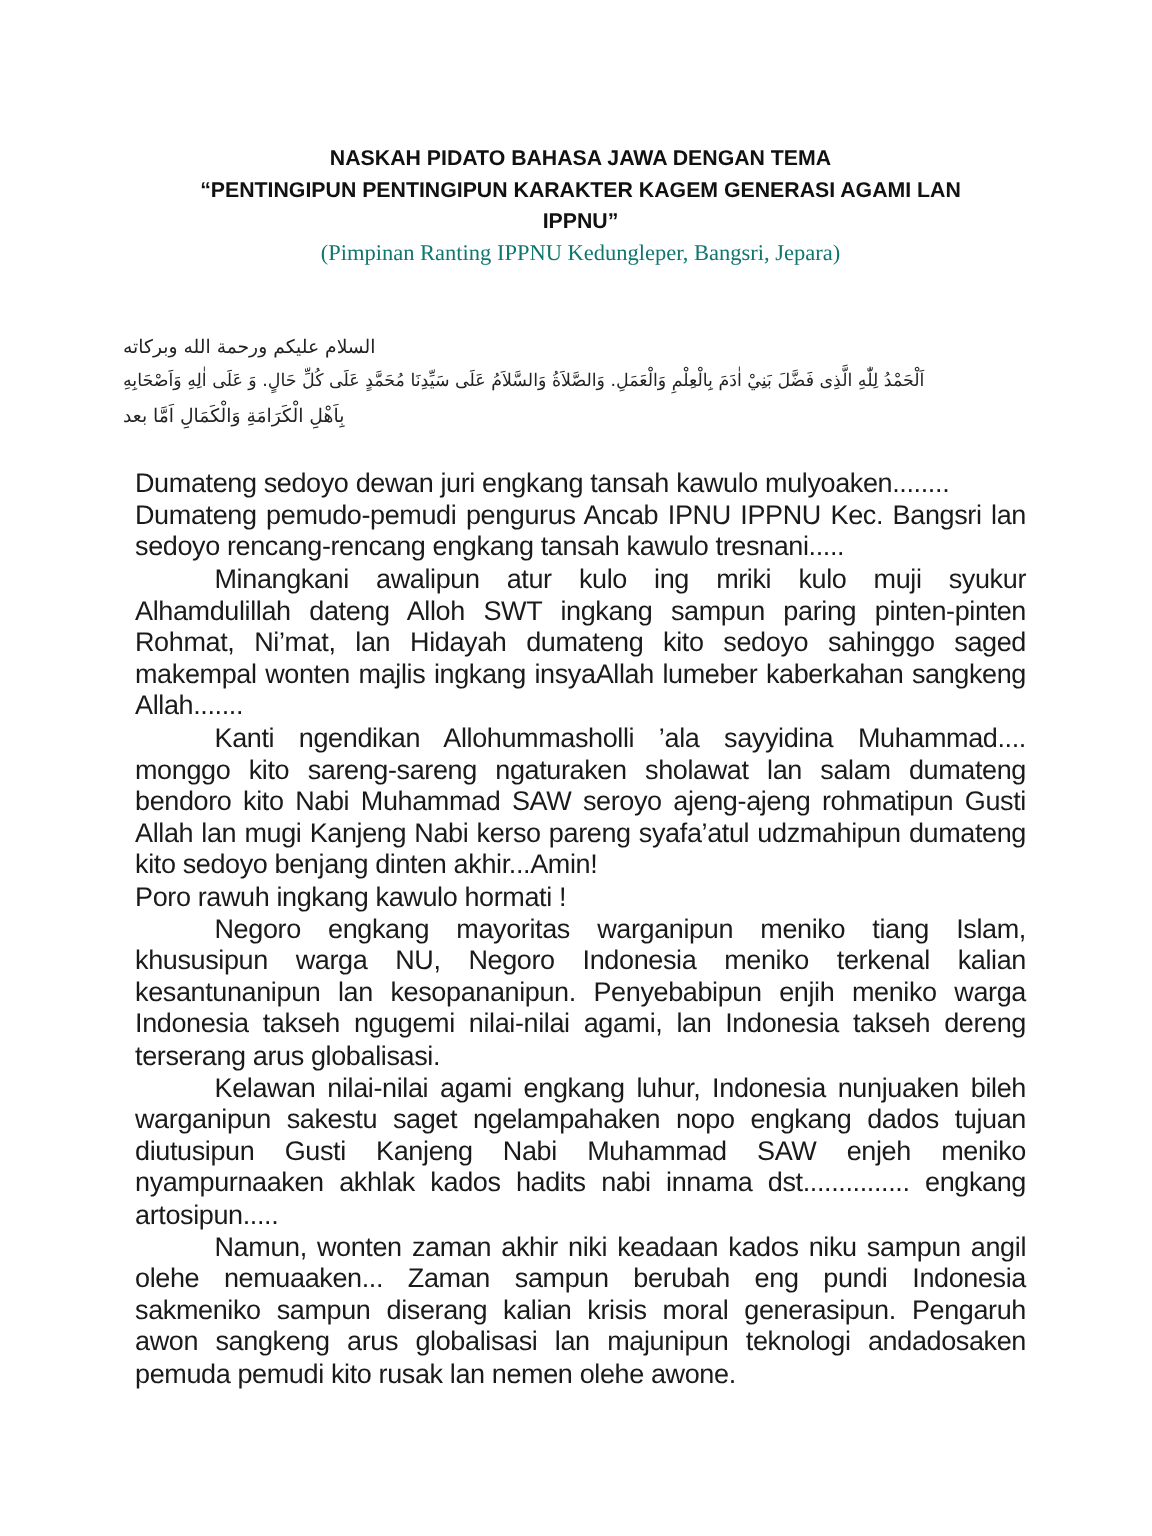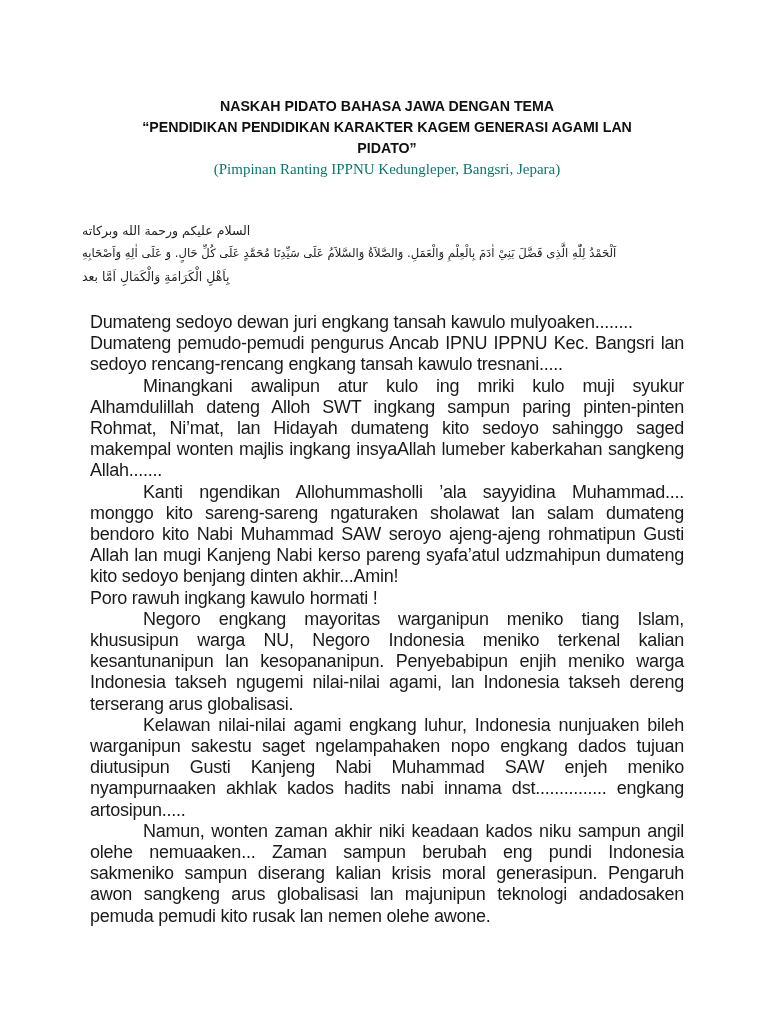--- a/index.html
+++ b/index.html
@@ -16,22 +16,22 @@
     .body p { margin: 0; text-align: justify; }
     .body p.indent { text-indent: 53px; }
   </style>
 </head>
 <body>
 
 <div class="page">
 
   <div class="title-block">
     <p class="title">NASKAH PIDATO BAHASA JAWA DENGAN TEMA</p>
-    <p class="title">“PENDIDIKAN PENDIDIKAN KARAKTER KAGEM GENERASI AGAMI LAN</p>
-    <p class="title">PIDATO”</p>
+    <p class="title">“PENTINGIPUN PENTINGIPUN KARAKTER KAGEM GENERASI AGAMI LAN</p>
+    <p class="title">IPPNU”</p>
     <p class="subtitle">(Pimpinan  Ranting IPPNU Kedungleper, Bangsri, Jepara)</p>
   </div>
 
   <div class="arabic">
     <div>السلام عليكم ورحمة الله وبركاته</div>
     <div style="font-size:11.6px;">اَلْحَمْدُ لِلّٰهِ الَّذِى فَضَّلَ بَنِيْ اٰدَمَ بِالْعِلْمِ وَالْعَمَلِ. وَالصَّلاَةُ وَالسَّلاَمُ عَلَى سَيِّدِنَا مُحَمَّدٍ عَلَى كُلِّ حَالٍ. وَ عَلَى اٰلِهِ وَاَصْحَابِهِ</div>
     <div>بِاَهْلِ الْكَرَامَةِ وَالْكَمَالِ اَمَّا بعد</div>
   </div>
 
   <div class="body">

